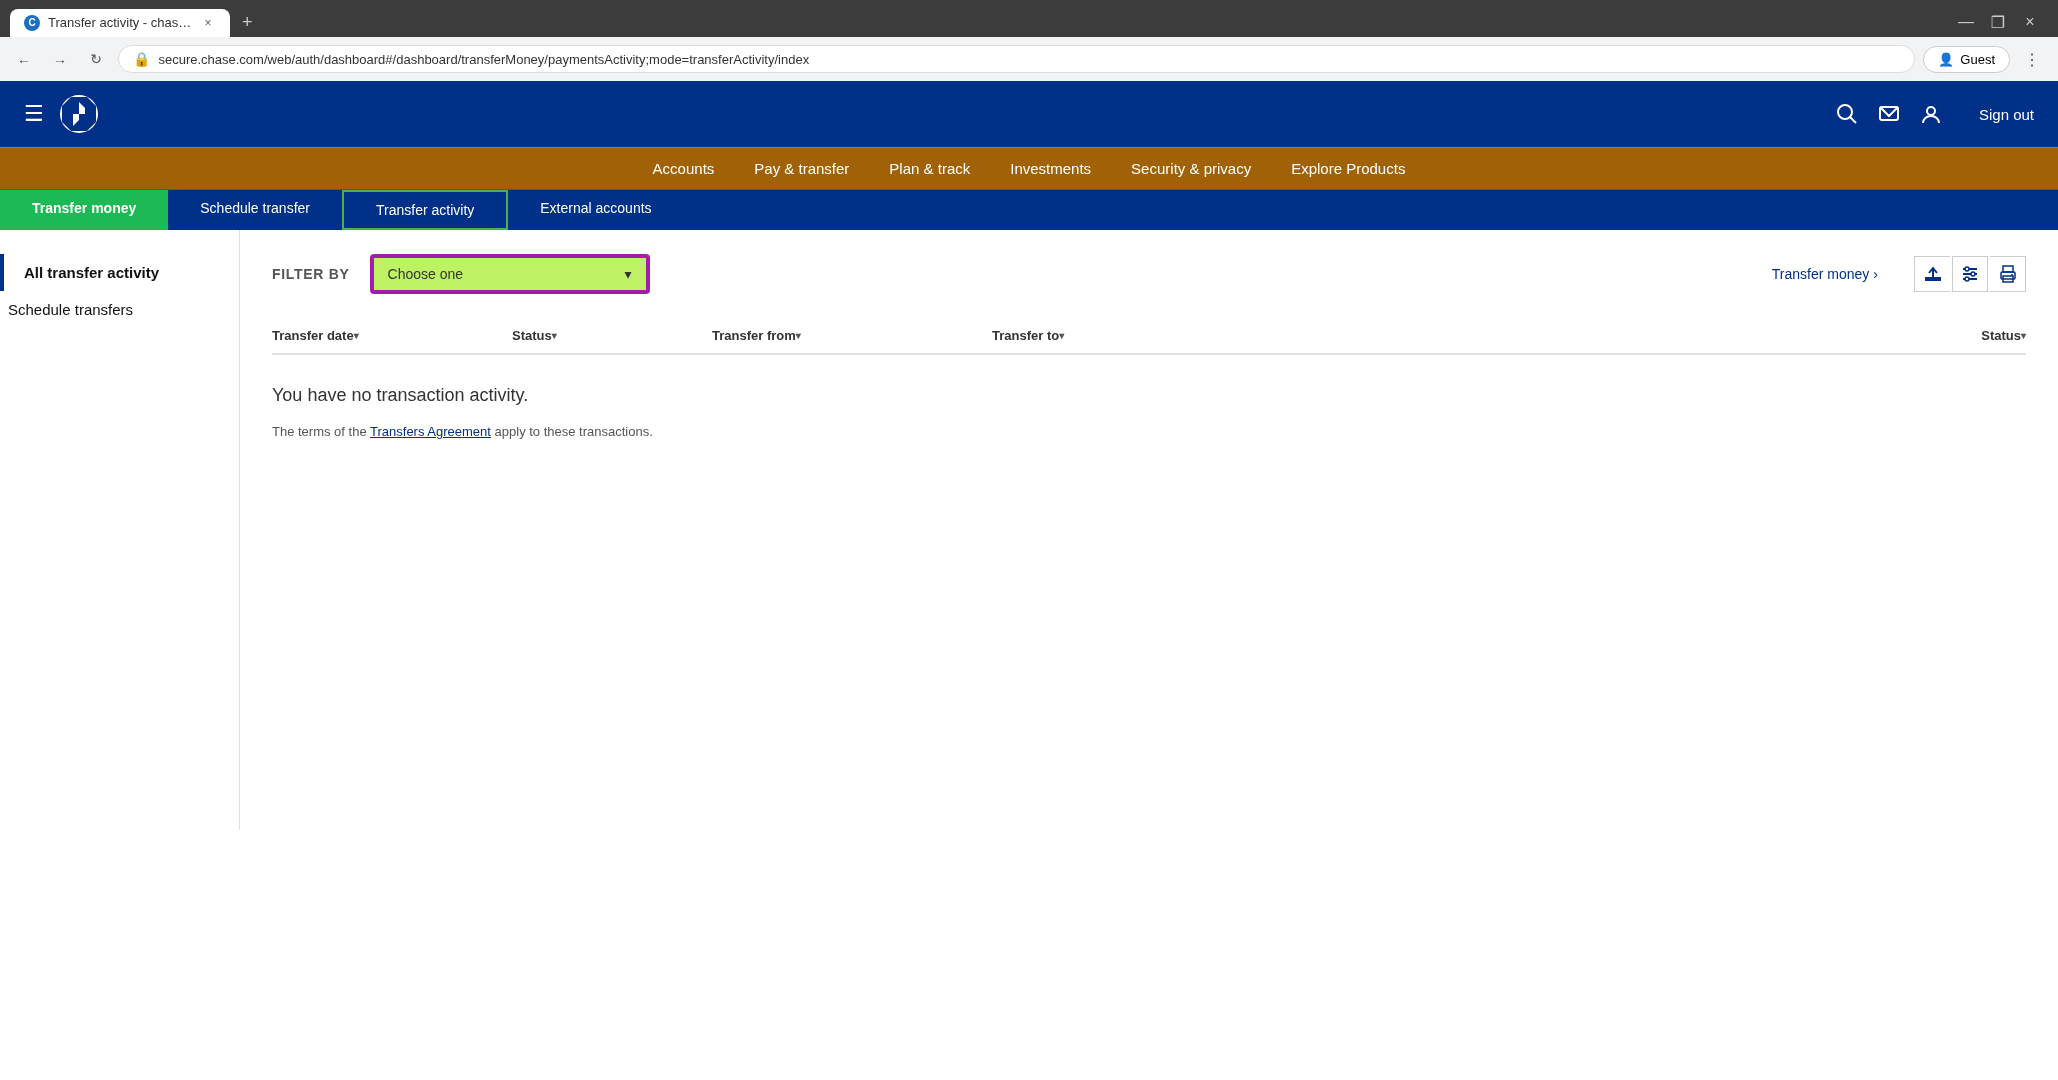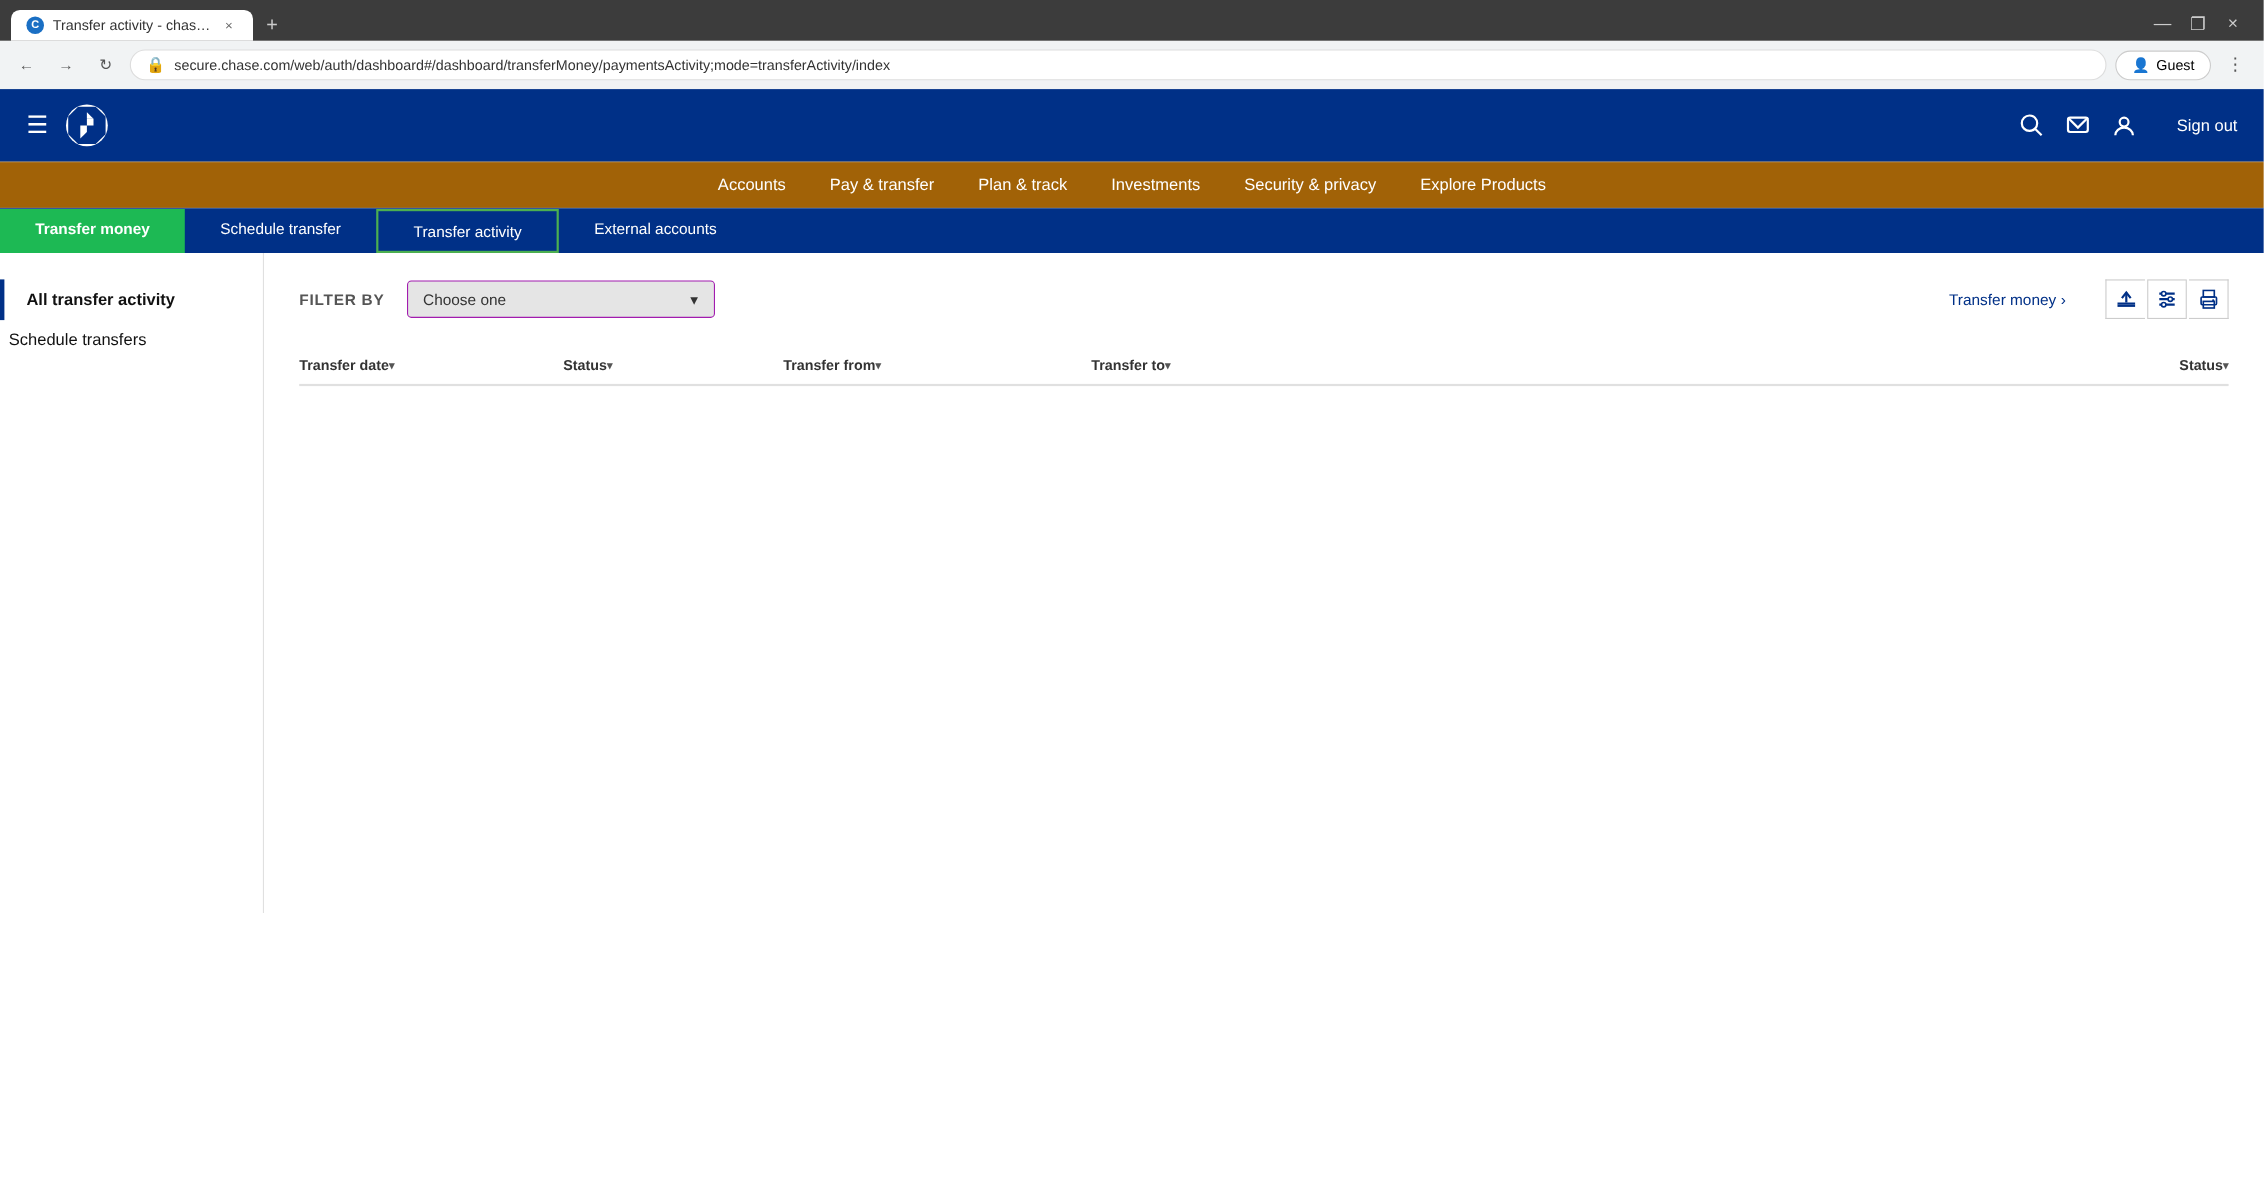--- a/index.html
+++ b/index.html
@@ -210,28 +210,28 @@
     }
     .filter-label {
       font-size: 14px;
       color: #555;
       font-weight: 600;
       letter-spacing: 0.05em;
     }
     .filter-select {
       display: flex;
       align-items: center;
-      border: 1px solid #a21caf;
+      border: 4px solid #a21caf;
       border-radius: 4px;
       padding: 8px 14px;
       min-width: 280px;
       cursor: pointer;
       font-size: 14px;
       color: #333;
-      background: #e5e5e5;
+      background: #bef264;
       justify-content: space-between;
     }
     .transfer-money-link {
       margin-left: auto;
       color: #003087;
       font-size: 14px;
       cursor: pointer;
       text-decoration: none;
       display: flex; align-items: center; gap: 4px;
     }
@@ -445,17 +445,21 @@
         <div class="th">
           <span>Transfer to</span>
           <span class="th-arrow">▾</span>
         </div>
         <div class="th" style="justify-content: flex-end;">
           <span>Status</span>
           <span class="th-arrow">▾</span>
         </div>
       </div>
 
-
+      <div class="no-activity">You have no transaction activity.</div>
+
+      <div class="terms-text">
+        <span>The terms of the </span><a class="terms-link">Transfers Agreement</a><span> apply to these transactions.</span>
+      </div>
 
     </div>
   </div>
 </div>
 
 </body></html>

